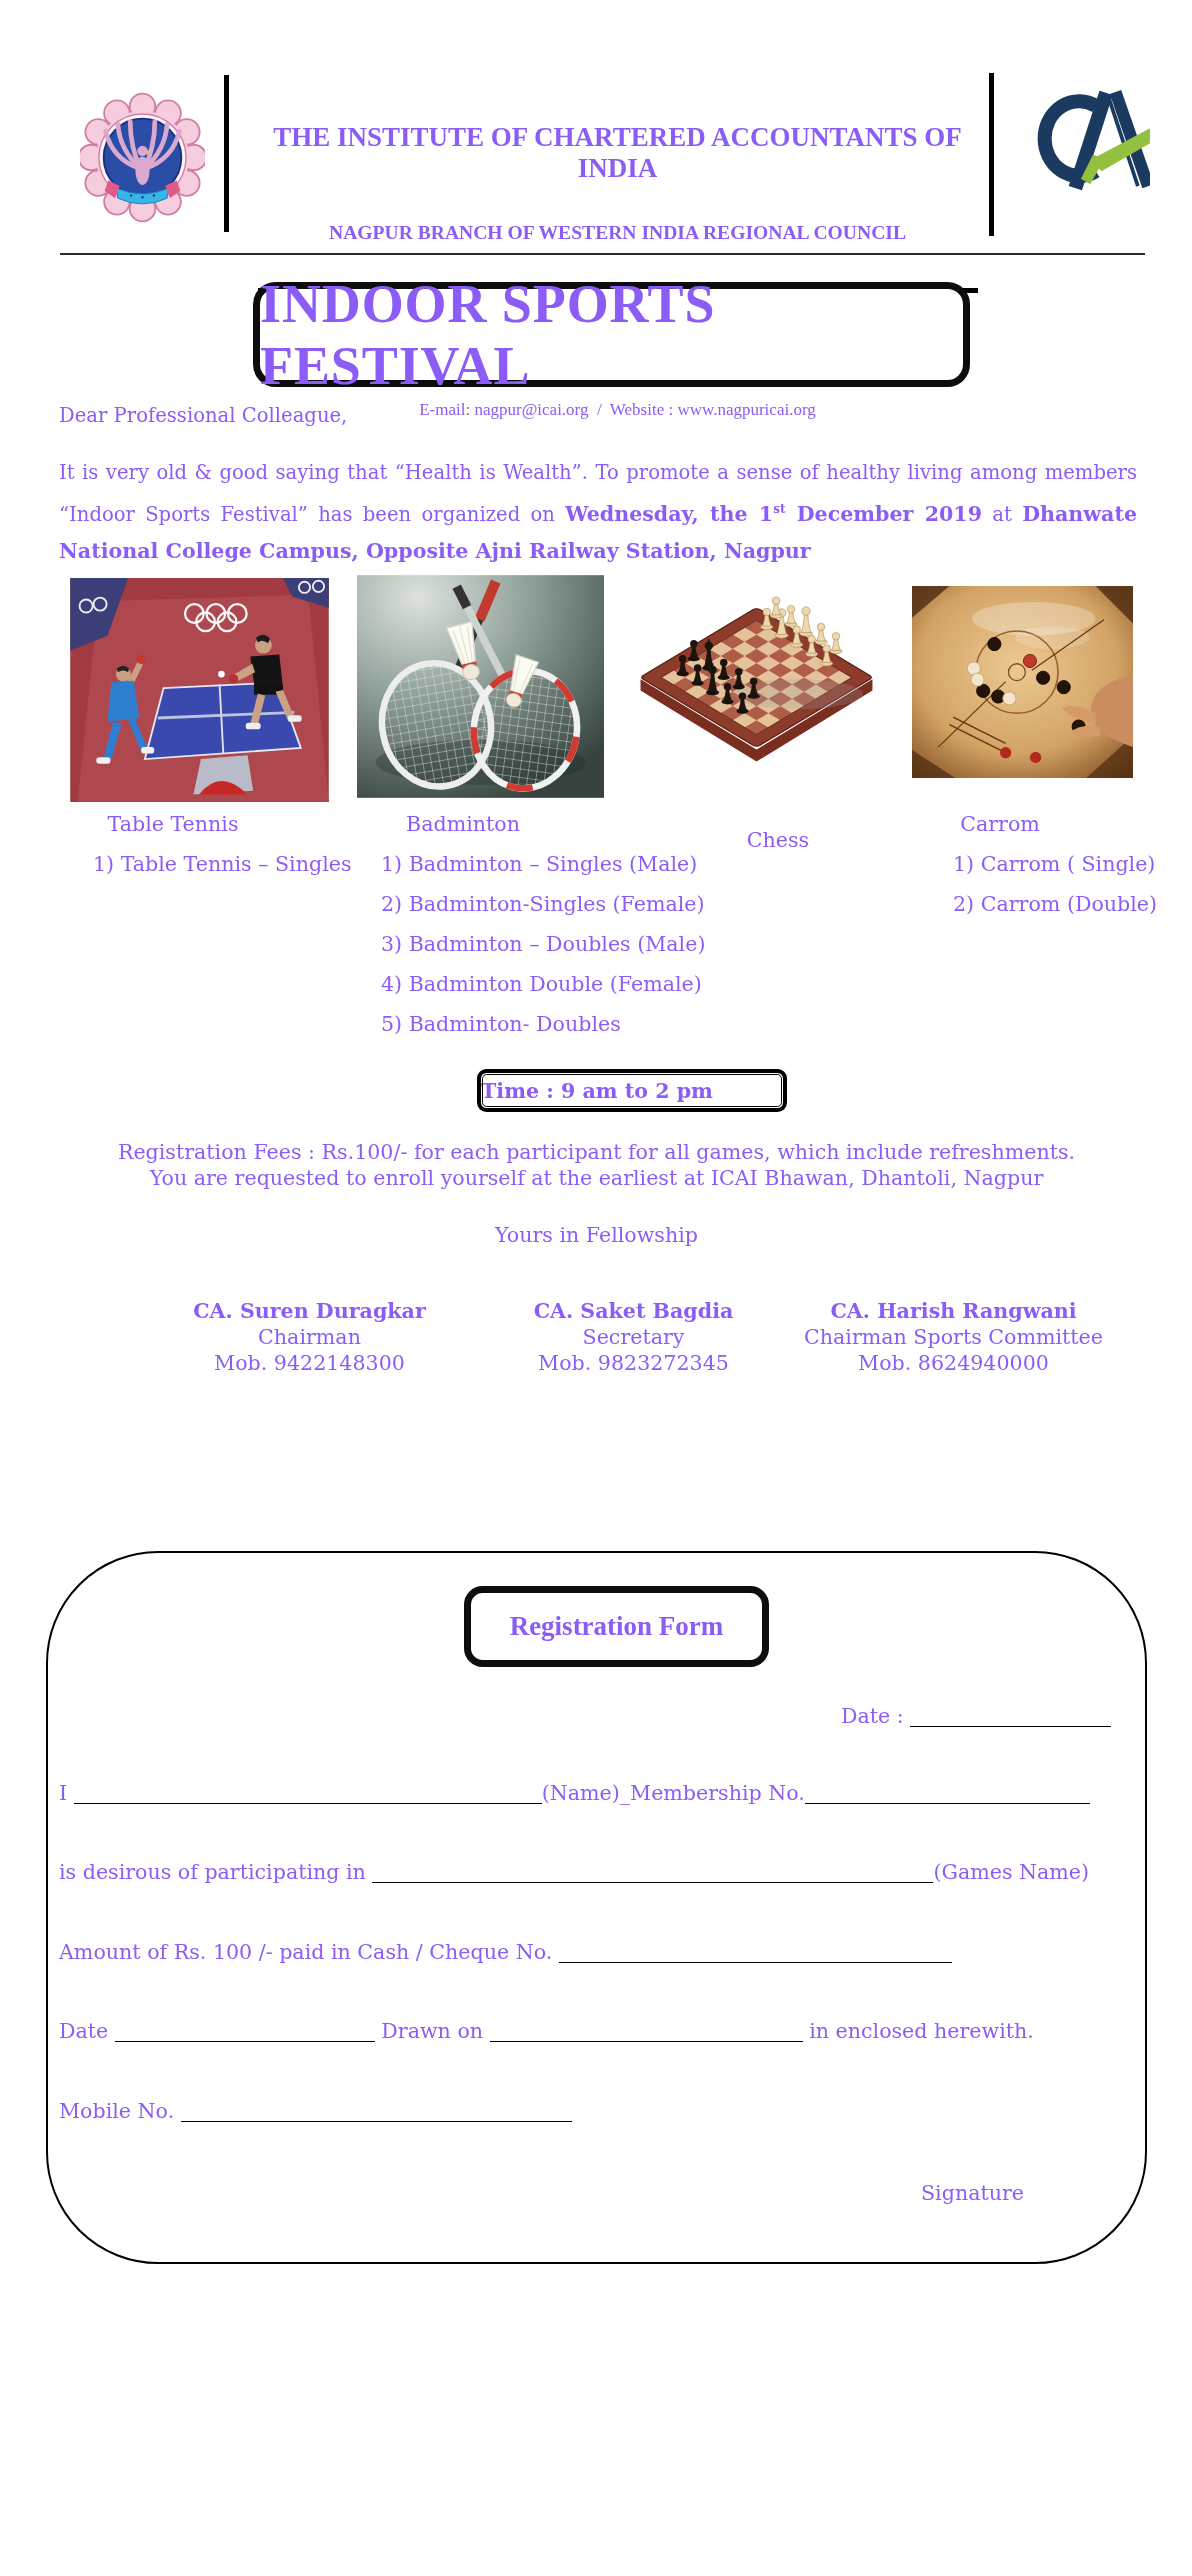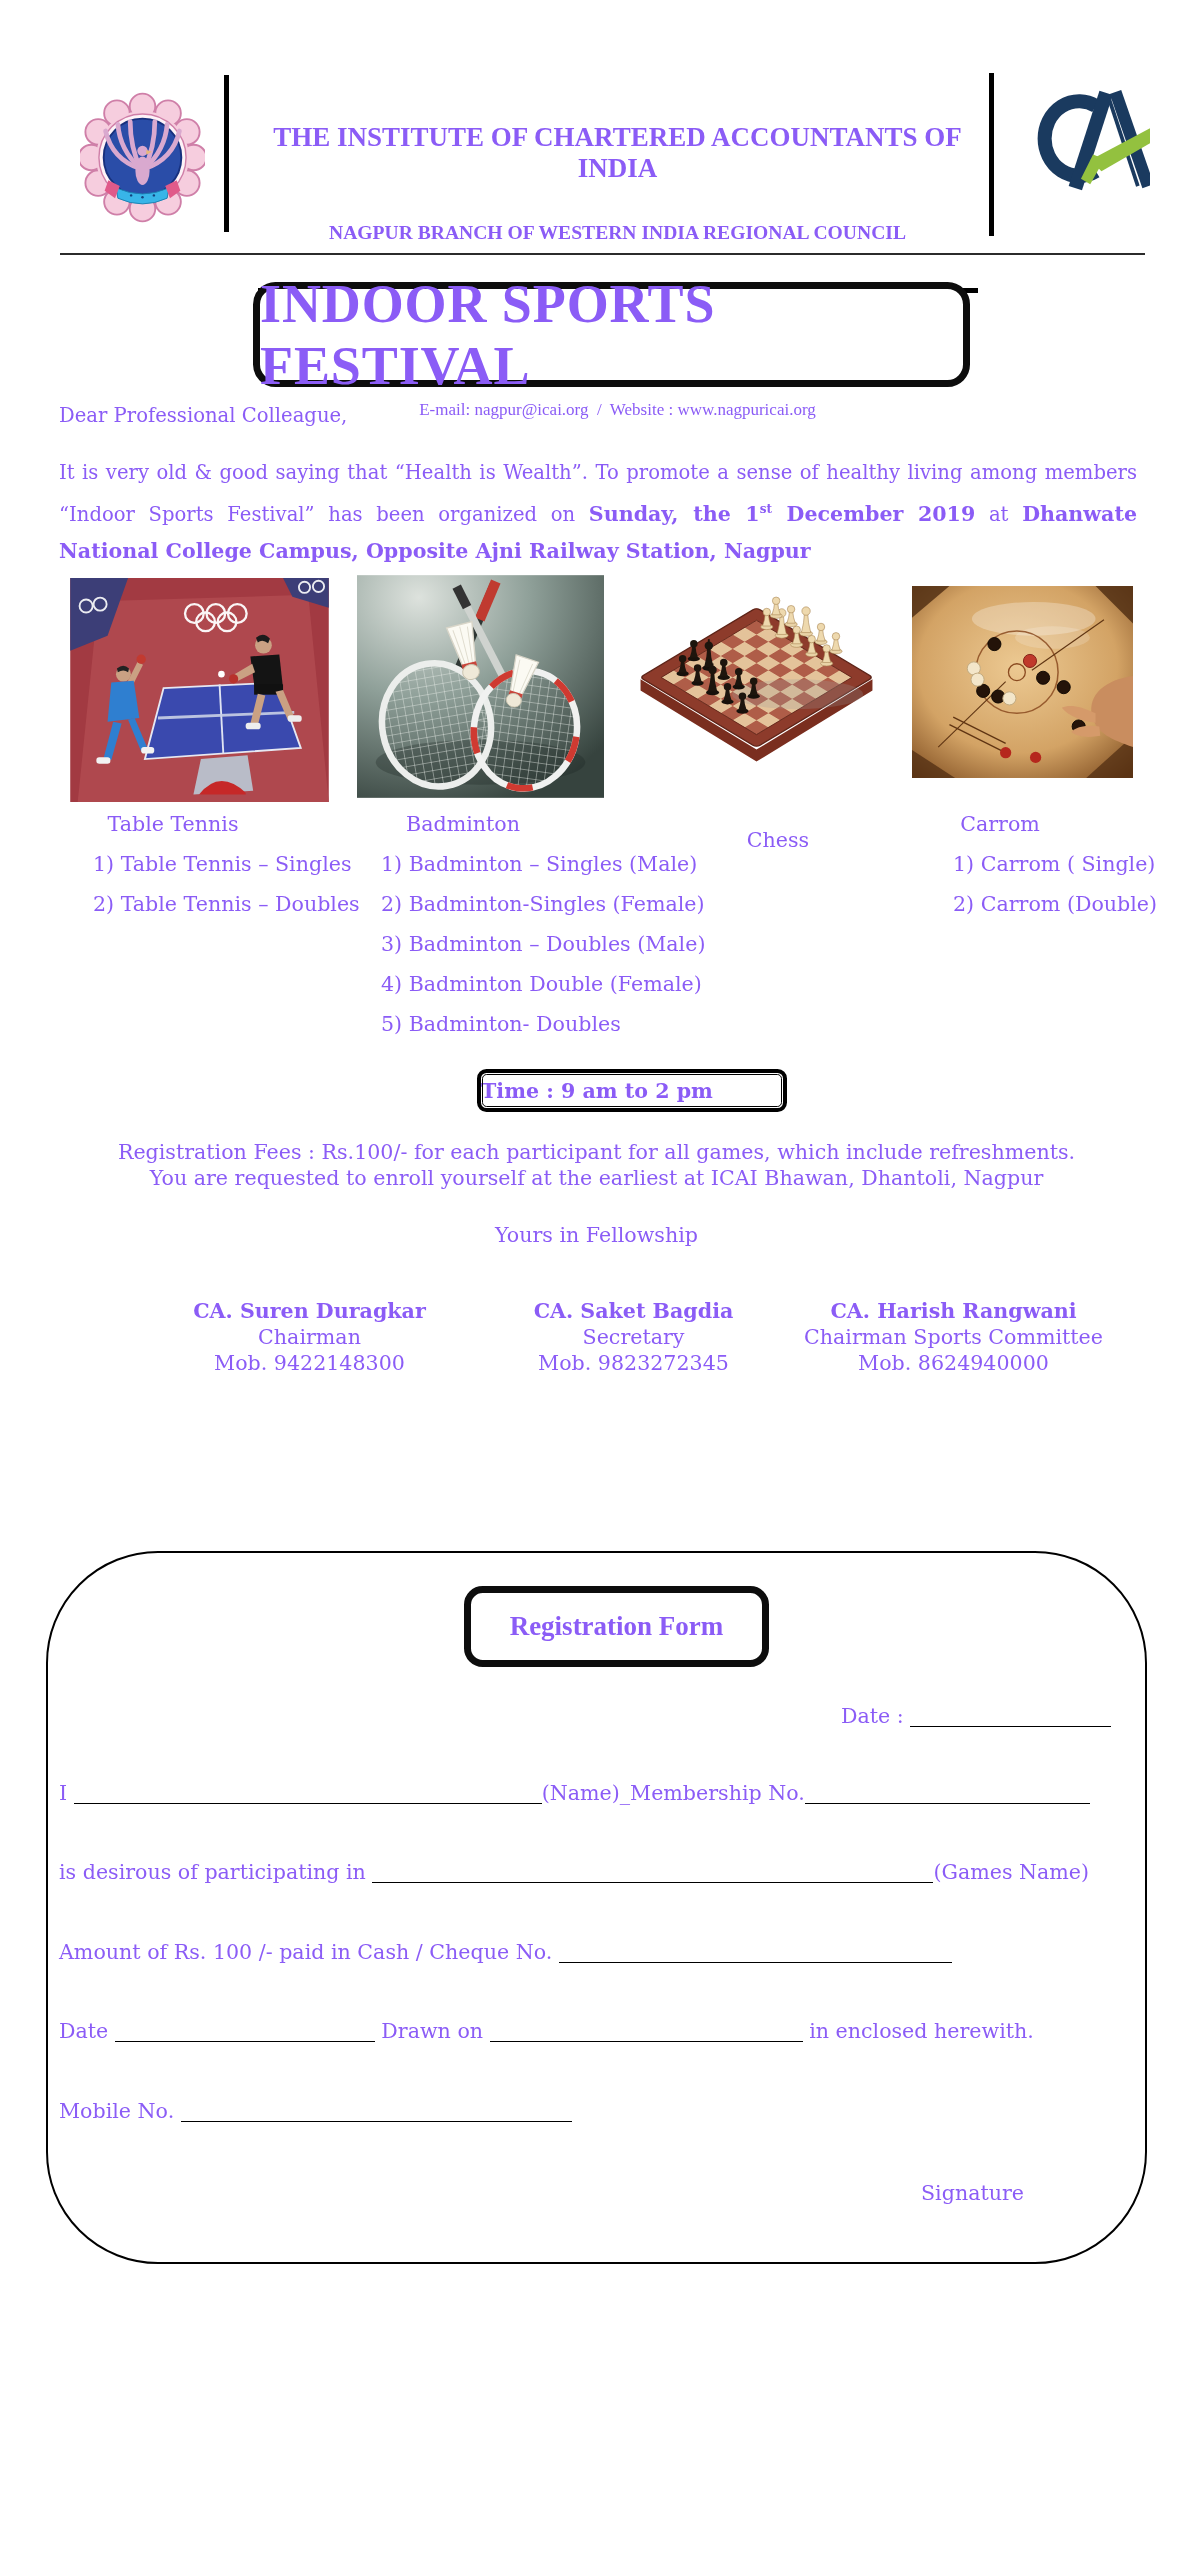--- a/index.html
+++ b/index.html
@@ -151,21 +151,21 @@
   </svg>
 
   <div class="abs hsep"></div>
 
   <div class="abs title-banner">
     <span>INDOOR SPORTS FESTIVAL</span>
   </div>
 
   <div class="abs salutation">Dear Professional Colleague,</div>
 
-  <div class="abs intro-par"><span>It is very old &amp; good saying that “Health is Wealth”. To promote a sense of healthy living among members “Indoor Sports Festival” has been organized on </span><b><span>Sunday, the 1</span><sup>st</sup><span> December 2019</span></b><span> at </span><b>Dhanwate National College Campus, Opposite Ajni Railway Station, Nagpur</b></div>
+  <div class="abs intro-par"><span>It is very old &amp; good saying that “Health is Wealth”. To promote a sense of healthy living among members “Indoor Sports Festival” has been organized on </span><b><span>Wednesday, the 1</span><sup>st</sup><span> December 2019</span></b><span> at </span><b>Dhanwate National College Campus, Opposite Ajni Railway Station, Nagpur</b></div>
 
   <svg class="abs ph ph-tt" viewBox="0 0 277 240">
     <rect width="277" height="240" fill="#a23a42"></rect>
     <polygon points="30,25 255,18 277,240 8,240" fill="#af484e"></polygon>
     <polygon points="0,0 62,0 40,62 0,78" fill="#3c3e77"></polygon>
     <g fill="none" stroke="#fff" stroke-width="2" opacity="0.9">
       <circle cx="17" cy="30" r="7"></circle>
         <circle cx="32" cy="28" r="7"></circle>
     </g>
     <polygon points="228,0 277,0 277,32 238,20" fill="#3c3e77"></polygon>
@@ -352,21 +352,20 @@
     <path d="M200,150 C186,148 176,150 170,156 C178,162 190,162 201,160 Z" fill="#d59a6a"></path>
   </svg>
 
   <div class="abs cap cap-tt">Table Tennis</div>
   <div class="abs cap cap-bad">Badminton</div>
   <div class="abs cap cap-chess">Chess</div>
   <div class="abs cap cap-car">Carrom</div>
 
   <div class="abs events ev-tt">
     <div>1) Table Tennis – Singles</div>
-    <div>2) Table Tennis – Doubles</div>
   </div>
   <div class="abs events ev-bad">
     <div>1) Badminton – Singles (Male)</div>
     <div>2) Badminton-Singles (Female)</div>
     <div>3) Badminton – Doubles (Male)</div>
     <div>4) Badminton Double (Female)</div>
     <div>5) Badminton- Doubles</div>
   </div>
   <div class="abs events ev-car">
     <div>1) Carrom ( Single)</div>

